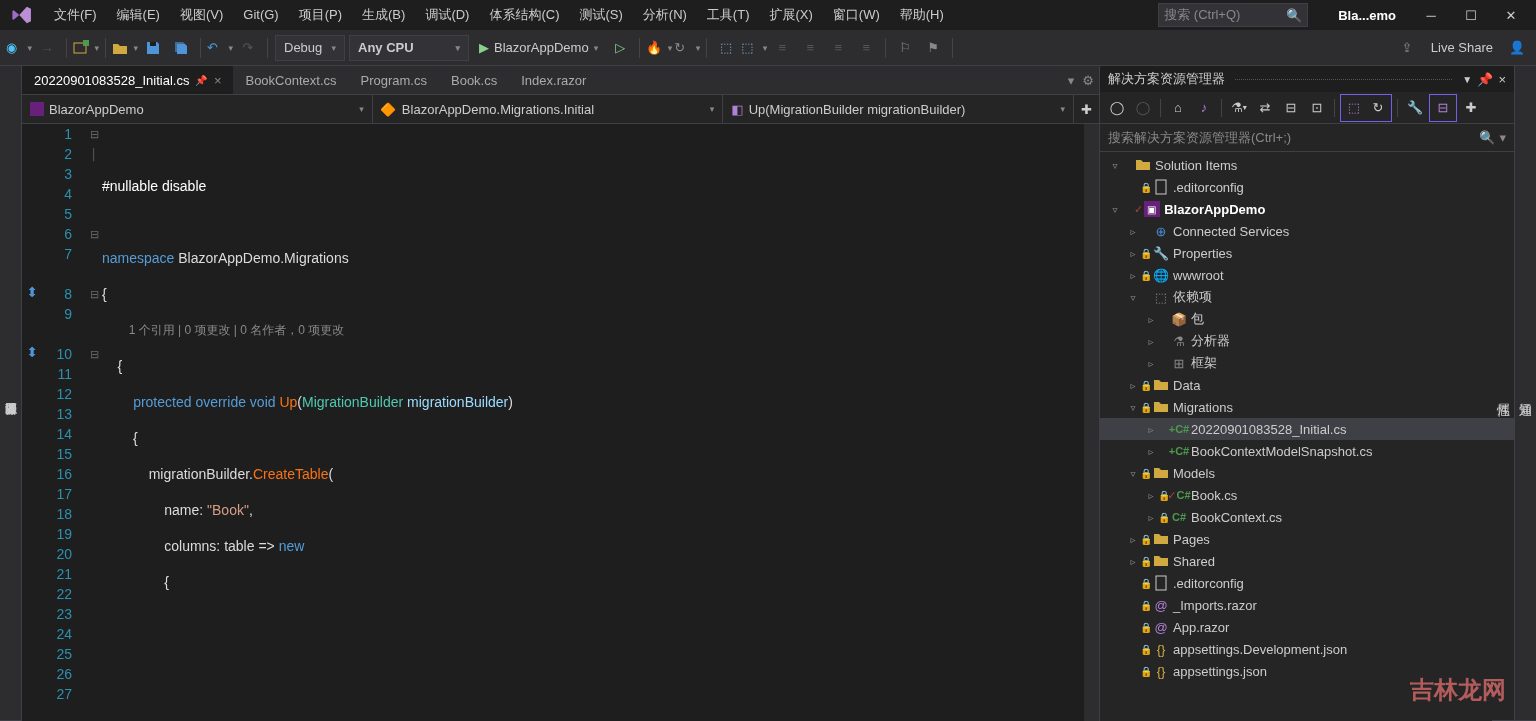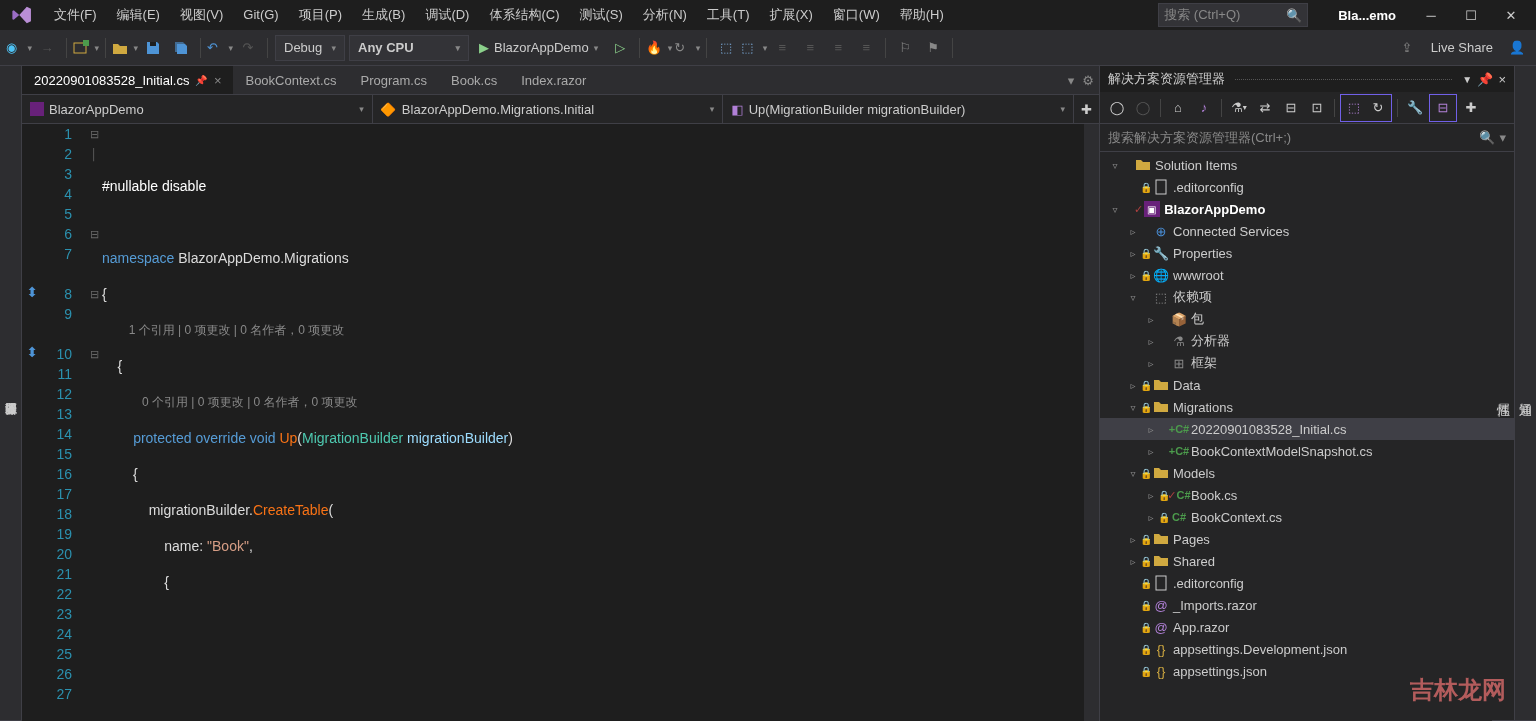--- a/index.html
+++ b/index.html
@@ -298,25 +298,25 @@
           <div></div>
       </div>
       <div class="code-lines">
 <div> </div>
 <div><span class="pp">#nullable disable</span></div>
 <div> </div>
 <div><span class="kw">namespace</span> BlazorAppDemo.Migrations</div>
 <div>{</div>
 <div class="codelens">        <span>1 个引用 | 0 项更改 | 0 名作者，0 项更改</span></div>
 <div>    {</div>
-<div class="codelens">            <span>0 个引用 | 0 项更改 | 0 名作者，0 项更改</span></div>
 <div>        <span class="kw">protected override void</span> <span class="fn">Up</span>(<span class="cls">MigrationBuilder</span> <span class="param">migrationBuilder</span>)</div>
 <div>        {</div>
 <div>            migrationBuilder.<span class="fn">CreateTable</span>(</div>
 <div>                name: <span class="str">"Book"</span>,</div>
+<div>                columns: table =&gt; <span class="kw">new</span></div>
 <div>                {</div>
 
 
 
 
 
 
 
 
 

